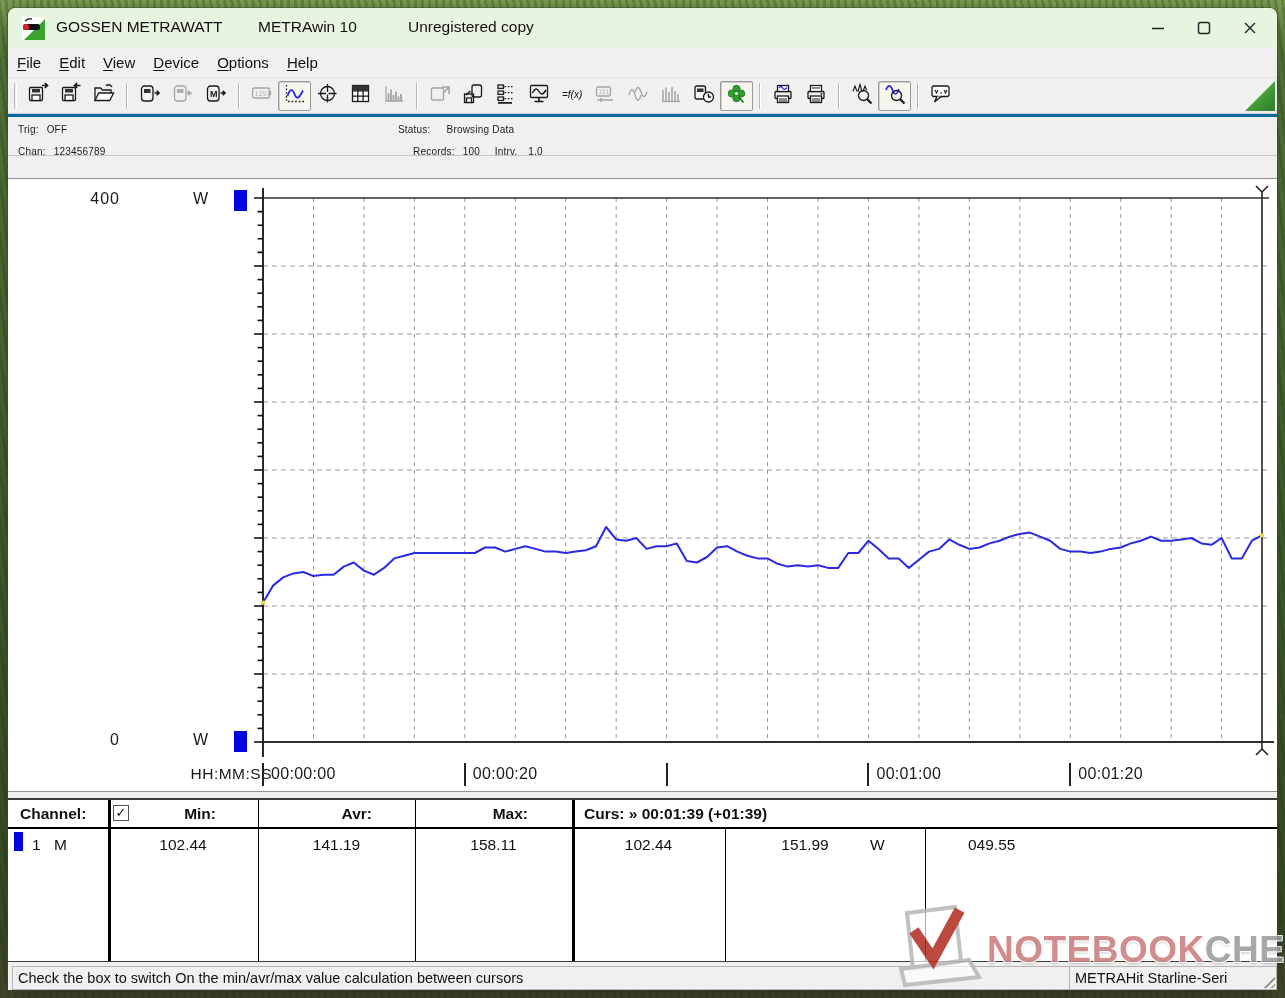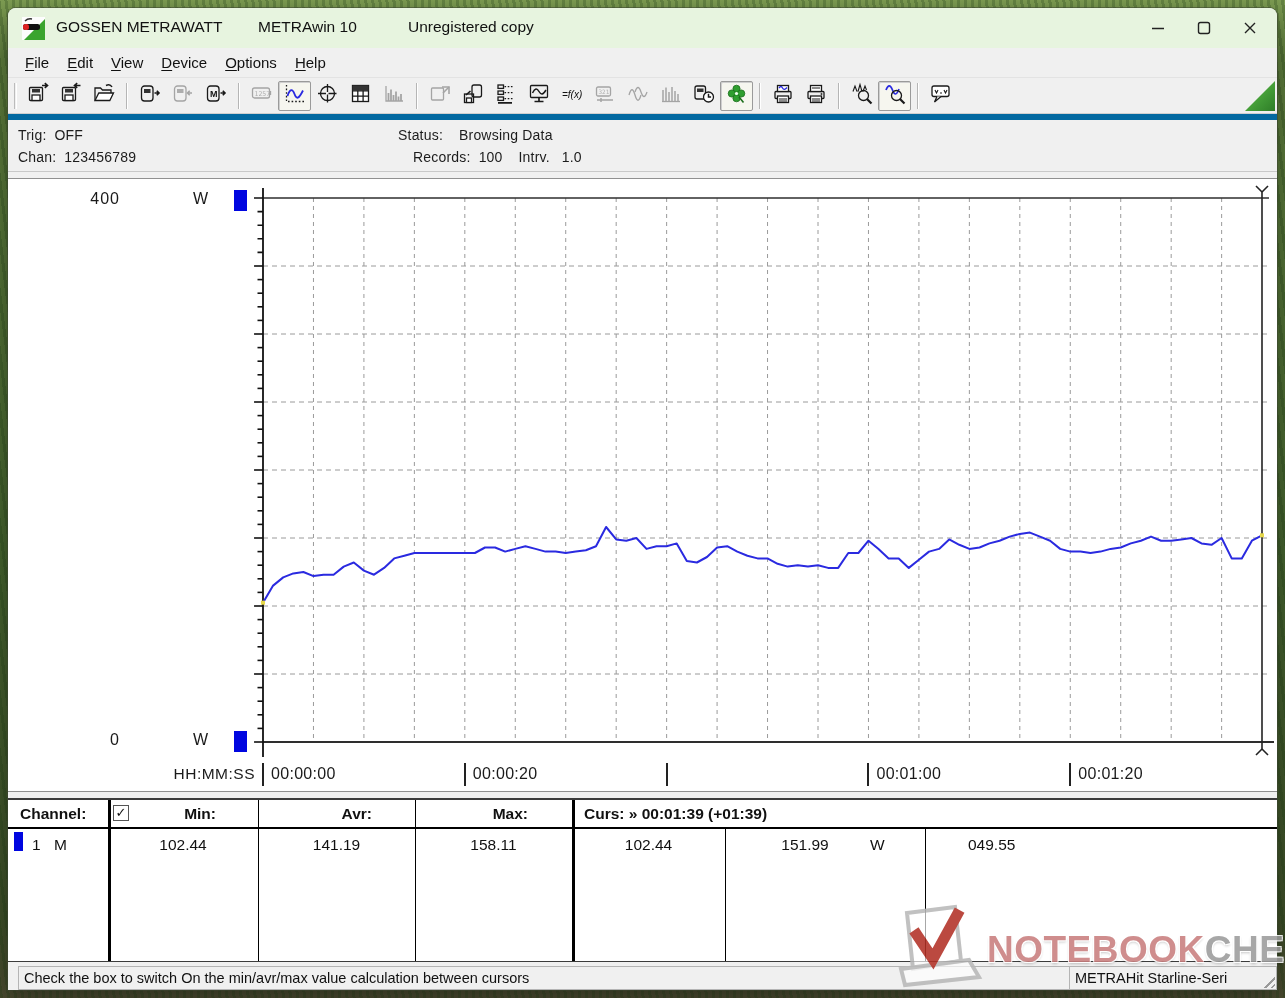--- a/index.html
+++ b/index.html
@@ -19,57 +19,57 @@
   }
   
   .titlebar{ position:relative; height:40px; background:#e7f4df; }
   .titlebar .appicon{ position:absolute; left:14px; top:9px; width:23px; height:23px; }
   .t-app   { position:absolute; left:48px;  top:10px; font-size:15.5px; color:#111; }
   .t-prod  { position:absolute; left:250px; top:10px; font-size:15.5px; color:#111; }
   .t-lic   { position:absolute; left:400px; top:10px; font-size:15.5px; color:#111; }
   .winbtns { position:absolute; right:4px; top:0; height:40px; display:flex; }
   .winbtn  { width:46px; height:40px; display:flex; align-items:center; justify-content:center; }
   
-  .menubar{ height:30px; background:#f0f0f0; display:flex; align-items:center; padding-left:8px;
+  .menubar{ height:30px; background:#f0f0f0; display:flex; align-items:center; padding-left:0;
     border-bottom:1px solid #e3e3e3; }
   .menu-item{ padding:4px 9px; font-size:15px; color:#111; }
   .menu-item u{ text-decoration:underline; text-underline-offset:2px; }
   
   .toolbar{ height:36px; background:#f0f0f0; display:flex; align-items:center; padding-left:6px;
     border-bottom:1px solid #d0d0d0; position:relative; }
   .tb-grip{ width:3px; height:26px; border-left:1px solid #bbb; border-right:1px solid #fff; margin:0 4px 0 0;}
   .tb-btn{ width:33px; height:30px; display:flex; align-items:center; justify-content:center;
     border:1px solid transparent; border-radius:2px; }
   .tb-btn.active{ background:#f6f6ef; border:1px solid #9a9a9a;
     box-shadow:inset 1px 1px 0 #cfcfcf; }
   .tb-btn.disabled svg{ opacity:.35; filter:grayscale(1); }
   .tb-sep{ width:1px; height:26px; background:#b5b5b5; margin:0 6px; box-shadow:1px 0 0 #fff; }
   .tb-corner{ position:absolute; right:2px; top:3px; width:30px; height:30px;
     background:linear-gradient(135deg,#7ec86a 0%, #49a43b 45%, #2e7d28 100%);
     clip-path:polygon(100% 0, 100% 100%, 0 100%); }
   
-  .infopanel{ height:58px; background:#f0f0f0; position:relative;
-    border-top:6px solid #0369a1; border-bottom:1px solid #c8c8c8; font-size:14px; color:#1c1c1c; }
+  .infopanel{ height:42px; background:#f0f0f0; position:relative;
+    border-top:3px solid #0369a1; border-bottom:1px solid #c8c8c8; font-size:10px; color:#1c1c1c; }
   .infopanel span{ letter-spacing:.2px; }
   .ip-trig  { position:absolute; left:10px;  top:7px;  }
   .ip-chan  { position:absolute; left:10px;  top:29px; }
   .ip-status{ position:absolute; left:390px; top:7px;  }
   .ip-rec   { position:absolute; left:405px; top:29px; }
   .ip-lab{ margin-right:8px; }
   .ip-gap{ margin-left:12px; }
   
   .chartpanel{ position:absolute; left:0; top:170px; width:1269px; height:614px;
     background:#fff; border:1px solid #909090; border-left:none; border-right:none; }
   .chartpanel svg.plot{ position:absolute; left:0; top:0; }
   .ylab{ position:absolute; font-size:16px; color:#1a1a1a; letter-spacing:1px; }
   .ylab.num{ left:40px; width:72px; text-align:right; }
   .ylab.unit{ left:185px; }
   .ymark{ position:absolute; left:226px; width:13px; height:21px; background:#0006e0; }
   .row-top{ top:11px; } .row-bot{ top:552px; }
-  .xaxis-label{ position:absolute; left:128px; top:586px; width:119px; text-align:right;
+  .xaxis-label{ position:absolute; left:145px; top:586px; width:119px; text-align:right;
     font-size:15.5px; color:#1a1a1a; letter-spacing:.5px; }
   .xtick-sep{ position:absolute; top:584px; width:2px; height:23px; background:#222; }
   .xtick-lab{ position:absolute; top:586px; font-size:16px; color:#1a1a1a; letter-spacing:.3px; }
   
   .chtable{ position:absolute; left:0; top:790px; width:1269px; height:164px;
     background:#fff; border-top:2px solid #3c3c3c; border-bottom:1px solid #3c3c3c;
     font-size:15.5px; color:#111; }
   .chtable .hline{ position:absolute; left:0; top:27px; width:100%; height:2px; background:#000; }
   .vl{ position:absolute; top:0; bottom:0; width:1px; background:#000; }
   .vl.thick{ width:3px; }
@@ -77,21 +77,21 @@
   .th{ position:absolute; top:5px;font-weight:bold; }
   .td{ position:absolute; top:36px; }
   .c-center{ text-align:center; }
   .chk{ position:absolute; left:105px; top:5px; width:16px; height:16px; background:#fff;
     border:1px solid #555; font-size:13px; line-height:14px; text-align:center; color:#111; }
   .rowmark{ position:absolute; left:6px; top:32px; width:9px; height:19px; background:#0006e0; }
   
   .statusbar{ position:absolute; left:0; top:958px; width:1269px; height:24px; background:#f0f0f0; }
   .sb-seg{ position:absolute; top:0; height:24px; border:1px solid #b4b4b4; background:#f0f0f0;
     font-size:14.5px; color:#111; display:flex; align-items:center; padding-left:5px; }
-  .sb-left{ left:10px; width:1059px; }
+  .sb-left{ left:4px; width:1059px; }
   .sb-right{ left:1061px; width:208px; }
   .sb-grip{ position:absolute; right:1px; bottom:1px; width:14px; height:14px;
     background:repeating-linear-gradient(135deg, rgba(0,0,0,0) 0 3px, #9a9a9a 3px 4.5px);
     clip-path:polygon(100% 0, 100% 100%, 0 100%); }
   
   .watermark{ position:absolute; left:893px; top:903px; display:flex; align-items:center;
     opacity:.88; pointer-events:none; z-index:50; }
   .wm-word{ font-size:37px; font-weight:800; letter-spacing:.5px; line-height:1;
     text-shadow:-1px -1px 0 #fff, 1px -1px 0 #fff, -1px 1px 0 #fff, 1px 1px 0 #fff, 0 2px 3px rgba(0,0,0,.25); }
   .wm-1{ color:#c97e7e; margin-left:-10px; }

